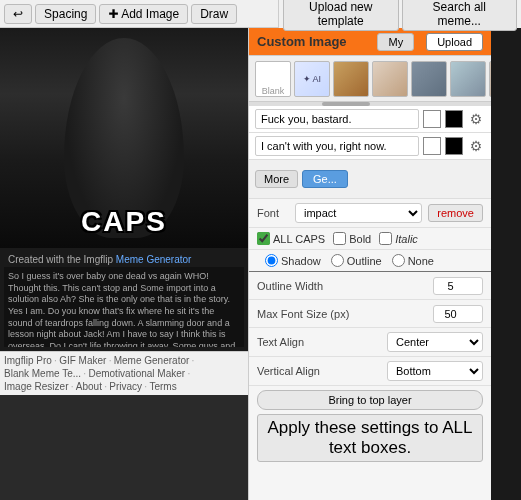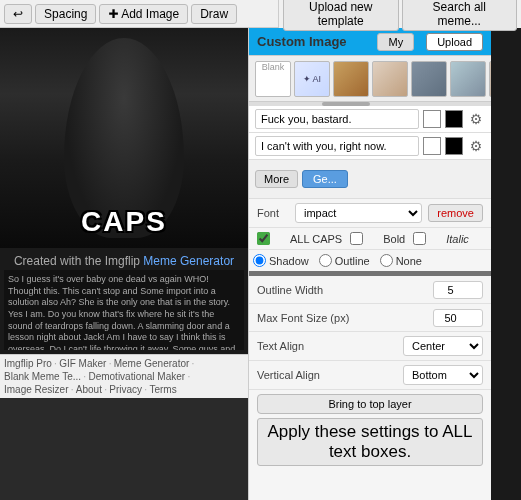--- a/index.html
+++ b/index.html
@@ -95,23 +95,22 @@
       letter-spacing: 2px;
     }
 
     .bottom-text-area {
       background: #1a1a1a;
       padding: 4px;
     }
 
     .created-line {
       color: #aaa;
-      font-size: 12px;
+      font-size: 10px;
       padding: 2px 4px;
-      text-align: center;
     }
     .created-line a { color: #6af; text-decoration: none; }
 
     .description-area {
       background: #111;
       padding: 4px;
       color: #aaa;
       font-size: 9px;
       line-height: 1.3;
       max-height: 80px;
@@ -142,21 +141,21 @@
       display: flex;
       flex-direction: column;
       overflow-y: auto;
     }
 
     .custom-image-header {
       display: flex;
       align-items: center;
       justify-content: space-between;
       padding: 4px 8px;
-      background: #0ea5e9;
+      background: #f97316;
       border-bottom: 1px solid #ccc;
       height: 28px;
     }
     .custom-image-title {
       font-weight: bold;
       font-size: 13px;
     }
     .tab-btn {
       padding: 2px 10px;
       border: 1px solid #bbb;
@@ -179,21 +178,21 @@
       background: #eee;
       border-bottom: 1px solid #ccc;
       height: 46px;
     }
     .thumb-blank {
       width: 36px;
       height: 36px;
       border: 1px solid #bbb;
       background: #fff;
       display: flex;
-      align-items: flex-start;
+      align-items: flex-end;
       justify-content: center;
       font-size: 9px;
       color: #999;
       cursor: pointer;
       border-radius: 2px;
       flex-shrink: 0;
     }
     .thumb-ai {
       width: 36px;
       height: 36px;
@@ -335,32 +334,32 @@
     .checkbox-row {
       display: flex;
       align-items: center;
       padding: 4px 8px;
       border-bottom: 1px solid #e0e0e0;
       gap: 8px;
     }
     .checkbox-item {
       display: flex;
       align-items: center;
-      gap: 20px;
+      gap: 3px;
       font-size: 11px;
       cursor: pointer;
     }
     .checkbox-item input[type="checkbox"] { margin: 0; }
     .checkbox-item.checked-item input { accent-color: #4a4; }
 
     .radio-row {
       display: flex;
       align-items: center;
-      padding: 4px 4px;
-      border-bottom: 5px solid #737373;
+      padding: 4px 16px;
+      border-bottom: 1px solid #737373;
       gap: 10px;
     }
     .radio-item {
       display: flex;
       align-items: center;
       gap: 3px;
       font-size: 11px;
       cursor: pointer;
     }
 
@@ -391,21 +390,21 @@
       padding: 4px 8px;
       border-bottom: 1px solid #e0e0e0;
       min-height: 28px;
     }
     .align-label {
       font-size: 11px;
       color: #444;
       flex: 1;
     }
     .align-select {
-      width: 80px;
+      width: 96px;
       padding: 2px 4px;
       border: 1px solid #ccc;
       border-radius: 3px;
       font-size: 11px;
       background: #fff;
     }
 
     .opacity-row {
       display: flex;
       align-items: center;
@@ -433,21 +432,21 @@
     .action-btn-row {
       display: flex;
       flex-direction: column;
       padding: 4px 8px;
       gap: 4px;
     }
     .bring-top-btn {
       padding: 3px 8px;
       background: #e8e8e8;
       border: 1px solid #bbb;
-      border-radius: 4px;
+      border-radius: 9px;
       cursor: pointer;
       font-size: 11px;
       text-align: center;
     }
     .apply-btn {
       padding: 3px 8px;
       background: #e8e8e8;
       border: 1px solid #bbb;
       border-radius: 3px;
       cursor: pointer;

